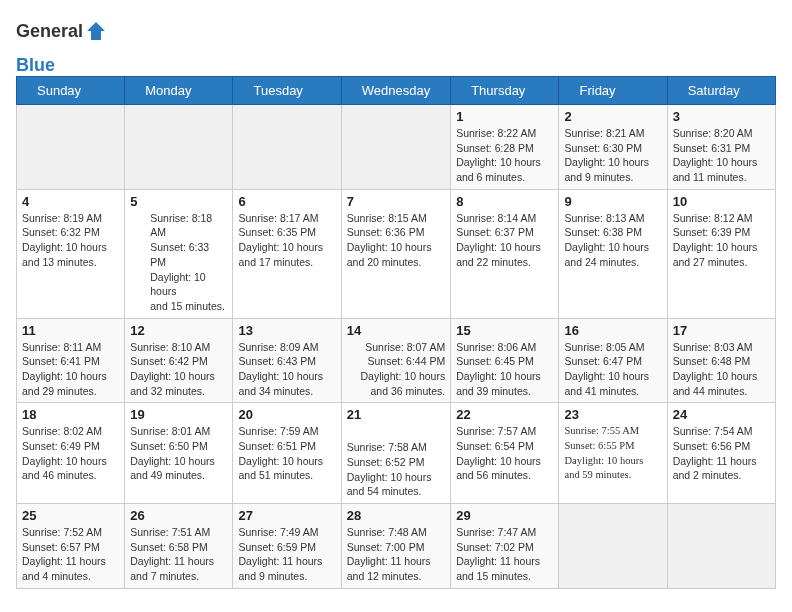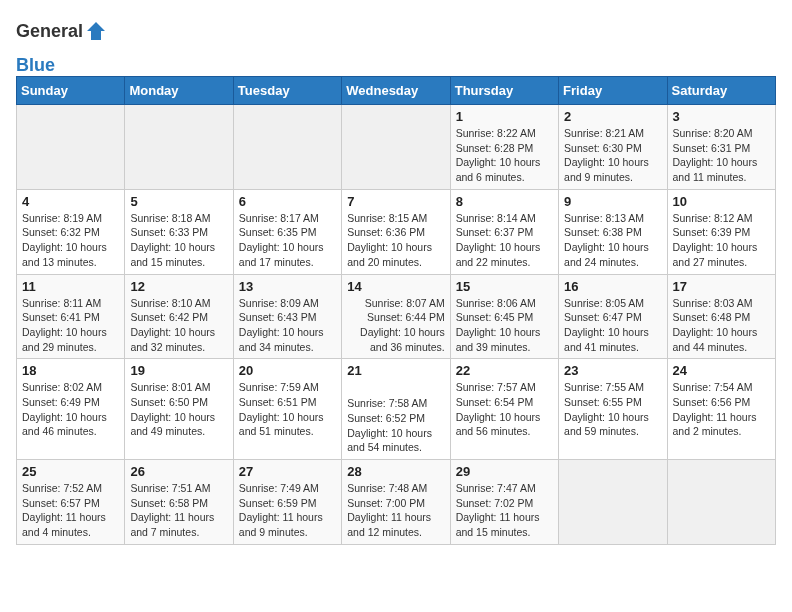--- a/index.html
+++ b/index.html
@@ -34,22 +34,22 @@
     table {
       width: 100%;
       border-collapse: collapse;
       margin-top: 8px;
       clear: both;
     }
     thead th {
       background-color: #2a7abf;
       color: #fff;
       font-size: 13px;
-      font-weight: bold;
-      padding: 6px 4px;
+      font-weight: normal;
+      padding: 6px 20px;
       text-align: left;
       border: 1px solid #1a5a9a;
     }
     tbody td {
       vertical-align: top;
       border: 1px solid #ccc;
       padding: 4px 5px;
       font-size: 11px;
       color: #222;
       min-height: 80px;
@@ -136,21 +136,21 @@
       <tr>
         <td>
           <div class="day-num">4</div>
           <div class="day-info" style="white-space: pre-line;">Sunrise: 8:19 AM
 Sunset: 6:32 PM
 Daylight: 10 hours
 and 13 minutes.</div>
         </td>
         <td>
           <div class="day-num">5</div>
-          <div class="day-info" style="white-space: pre-line;">Sunrise: 8:18 AM
+          <div class="day-info" style="white-space: pre-line; margin-left: 20px;">Sunrise: 8:18 AM
 Sunset: 6:33 PM
 Daylight: 10 hours
 and 15 minutes.</div>
         </td>
         <td>
           <div class="day-num">6</div>
           <div class="day-info" style="white-space: pre-line;">Sunrise: 8:17 AM
 Sunset: 6:35 PM
 Daylight: 10 hours
 and 17 minutes.</div>
@@ -266,21 +266,21 @@
         </td>
         <td>
           <div class="day-num">22</div>
           <div class="day-info" style="white-space: pre-line;">Sunrise: 7:57 AM
 Sunset: 6:54 PM
 Daylight: 10 hours
 and 56 minutes.</div>
         </td>
         <td>
           <div class="day-num">23</div>
-          <div class="day-info" style="white-space: pre-line;">Sunrise: 7:55 AM
+          <div class="day-info" style="white-space: pre-line; font-family: Liberation Serif, serif;">Sunrise: 7:55 AM
 Sunset: 6:55 PM
 Daylight: 10 hours
 and 59 minutes.</div>
         </td>
         <td>
           <div class="day-num">24</div>
           <div class="day-info" style="white-space: pre-line;">Sunrise: 7:54 AM
 Sunset: 6:56 PM
 Daylight: 11 hours
 and 2 minutes.</div>

